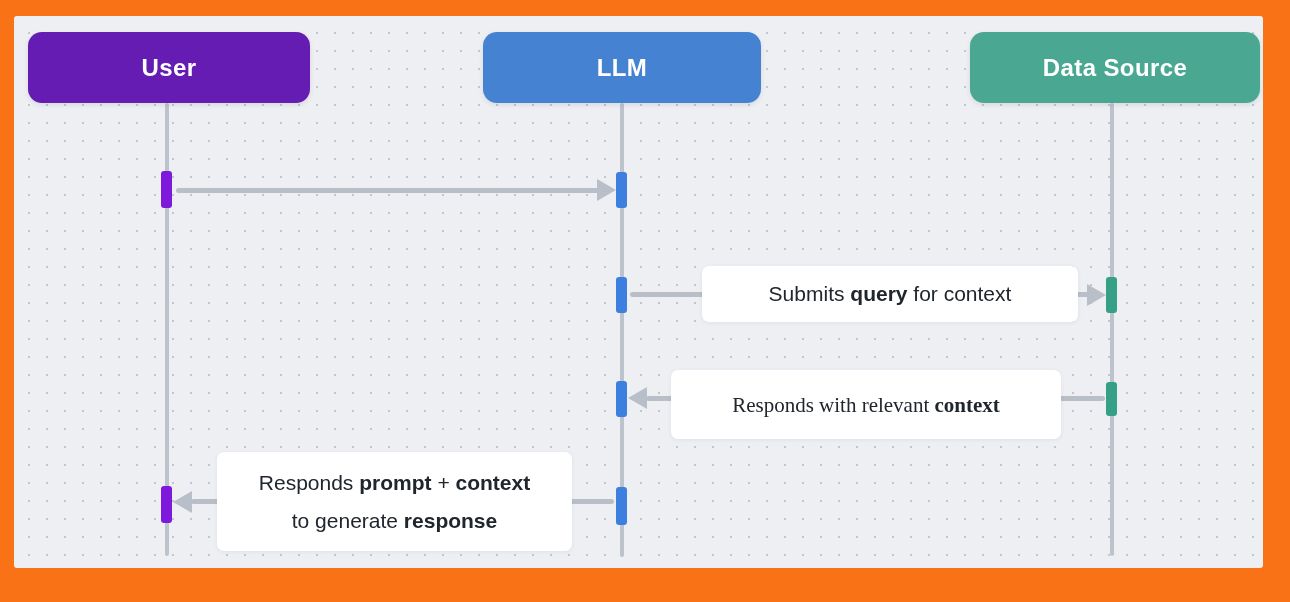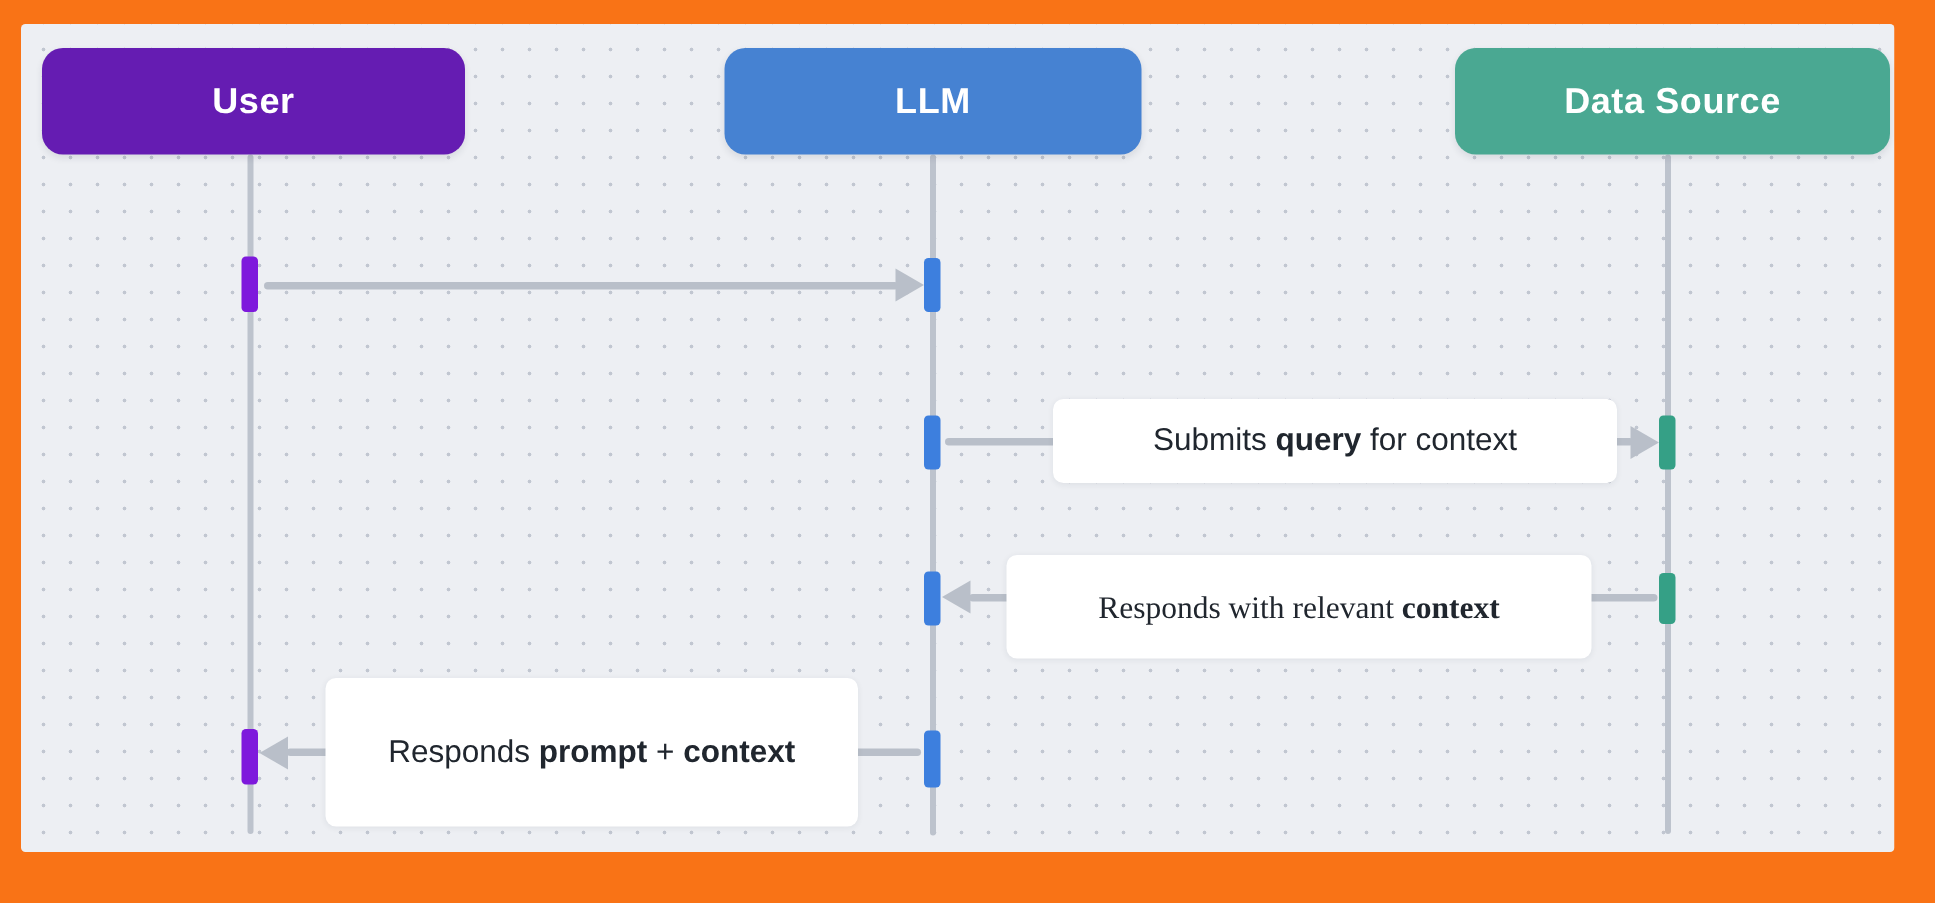--- a/index.html
+++ b/index.html
@@ -149,15 +149,16 @@
   <div class="msg-line" style="left:646px;top:396px;width:459px;"></div>
   <div class="arrowhead left" style="left:628px;top:387px;"></div>
   <div class="msg-label msg3-label">
     <div><span>Responds with relevant </span><b>context</b></div>
   </div>
 
   <div class="msg-line" style="left:191px;top:499px;width:423px;"></div>
   <div class="arrowhead left" style="left:173px;top:491px;"></div>
   <div class="msg-label msg4-label">
     <div><span>Responds </span><b>prompt</b><span> + </span><b>context</b></div>
+    <div><span>to generate </span><b>response</b></div>
   </div>
 
 </div>
 
 </body></html>

